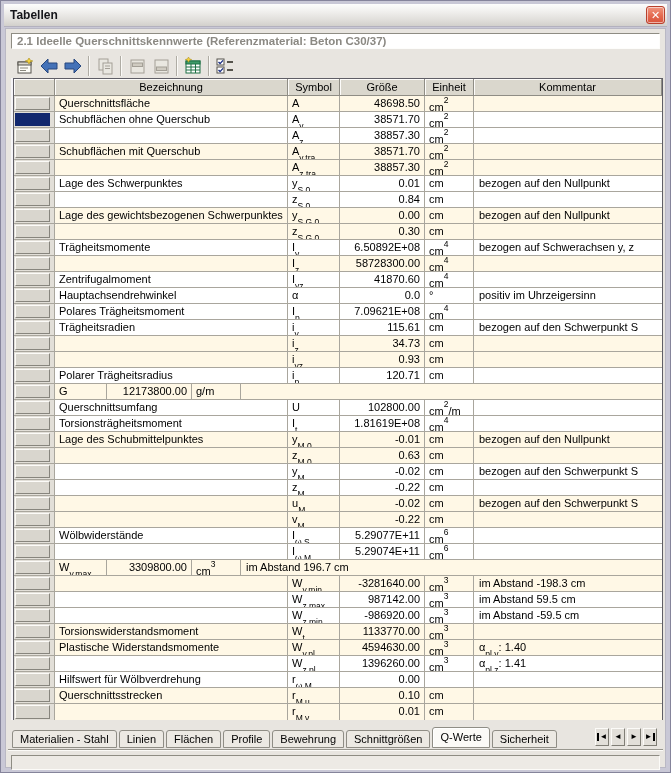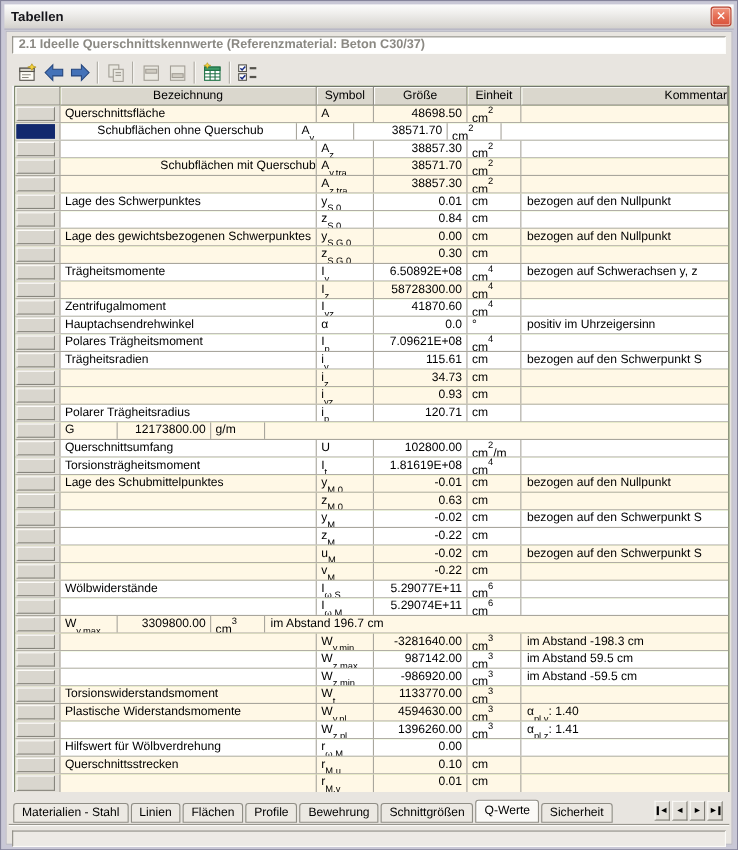--- a/index.html
+++ b/index.html
@@ -186,58 +186,58 @@
           </svg>
         </div>
       </div>
     <div class="table-wrap">
       <div class="thead" id="thead">
           <div class="hcell" style="width: 41px;"></div>
           <div class="hcell" style="width: 233px;">Bezeichnung</div>
           <div class="hcell" style="width: 52px;">Symbol</div>
           <div class="hcell" style="width: 85px;">Größe</div>
           <div class="hcell" style="width: 49px;">Einheit</div>
-          <div class="hcell" style="width: 188px; flex: 1 1 0%; text-align: right;">Kommentar</div>
+          <div class="hcell" style="width: 188px; flex: 1 1 0%;">Kommentar</div>
         </div>
       <div id="tbody">
           <div class="trow shade-c">
             <div class="cell c-sel" style="width: 41px;">
               <div class="selbtn"></div>
             </div>
             <div class="cell c-label" style="width: 233px;">Querschnittsfläche</div>
             <div class="cell c-sym" style="width: 52px;"><span><span>A</span></span></div>
             <div class="cell c-val" style="width: 85px;">48698.50</div>
             <div class="cell c-unit" style="width: 49px;"><span><span>cm</span><sup class="un">2</sup></span></div>
             <div class="cell c-com" style="flex: 1 1 0%;"></div>
           </div>
           <div class="trow shade-w">
             <div class="cell c-sel" style="width: 41px;">
               <div class="selbtn selected"></div>
             </div>
-            <div class="cell c-label" style="width: 215px; text-align: center;">Schubflächen ohne Querschub</div>
+            <div class="cell c-label" style="width: 233px;">Schubflächen ohne Querschub</div>
             <div class="cell c-sym" style="width: 52px;"><span><span>A</span><sub class="sy">y</sub></span></div>
             <div class="cell c-val" style="width: 85px;">38571.70</div>
             <div class="cell c-unit" style="width: 49px;"><span><span>cm</span><sup class="un">2</sup></span></div>
             <div class="cell c-com" style="flex: 1 1 0%;"></div>
           </div>
           <div class="trow shade-w">
             <div class="cell c-sel" style="width: 41px;">
               <div class="selbtn"></div>
             </div>
             <div class="cell c-label" style="width: 233px;"></div>
             <div class="cell c-sym" style="width: 52px;"><span><span>A</span><sub class="sy">z</sub></span></div>
             <div class="cell c-val" style="width: 85px;">38857.30</div>
             <div class="cell c-unit" style="width: 49px;"><span><span>cm</span><sup class="un">2</sup></span></div>
             <div class="cell c-com" style="flex: 1 1 0%;"></div>
           </div>
           <div class="trow shade-c">
             <div class="cell c-sel" style="width: 41px;">
               <div class="selbtn"></div>
             </div>
-            <div class="cell c-label" style="width: 233px; text-align: right;">Schubflächen mit Querschub</div>
+            <div class="cell c-label" style="width: 233px;">Schubflächen mit Querschub</div>
             <div class="cell c-sym" style="width: 52px;"><span><span>A</span><sub class="sy">y,tra</sub></span></div>
             <div class="cell c-val" style="width: 85px;">38571.70</div>
             <div class="cell c-unit" style="width: 49px;"><span><span>cm</span><sup class="un">2</sup></span></div>
             <div class="cell c-com" style="flex: 1 1 0%;"></div>
           </div>
           <div class="trow shade-c">
             <div class="cell c-sel" style="width: 41px;">
               <div class="selbtn"></div>
             </div>
             <div class="cell c-label" style="width: 233px;"></div>

